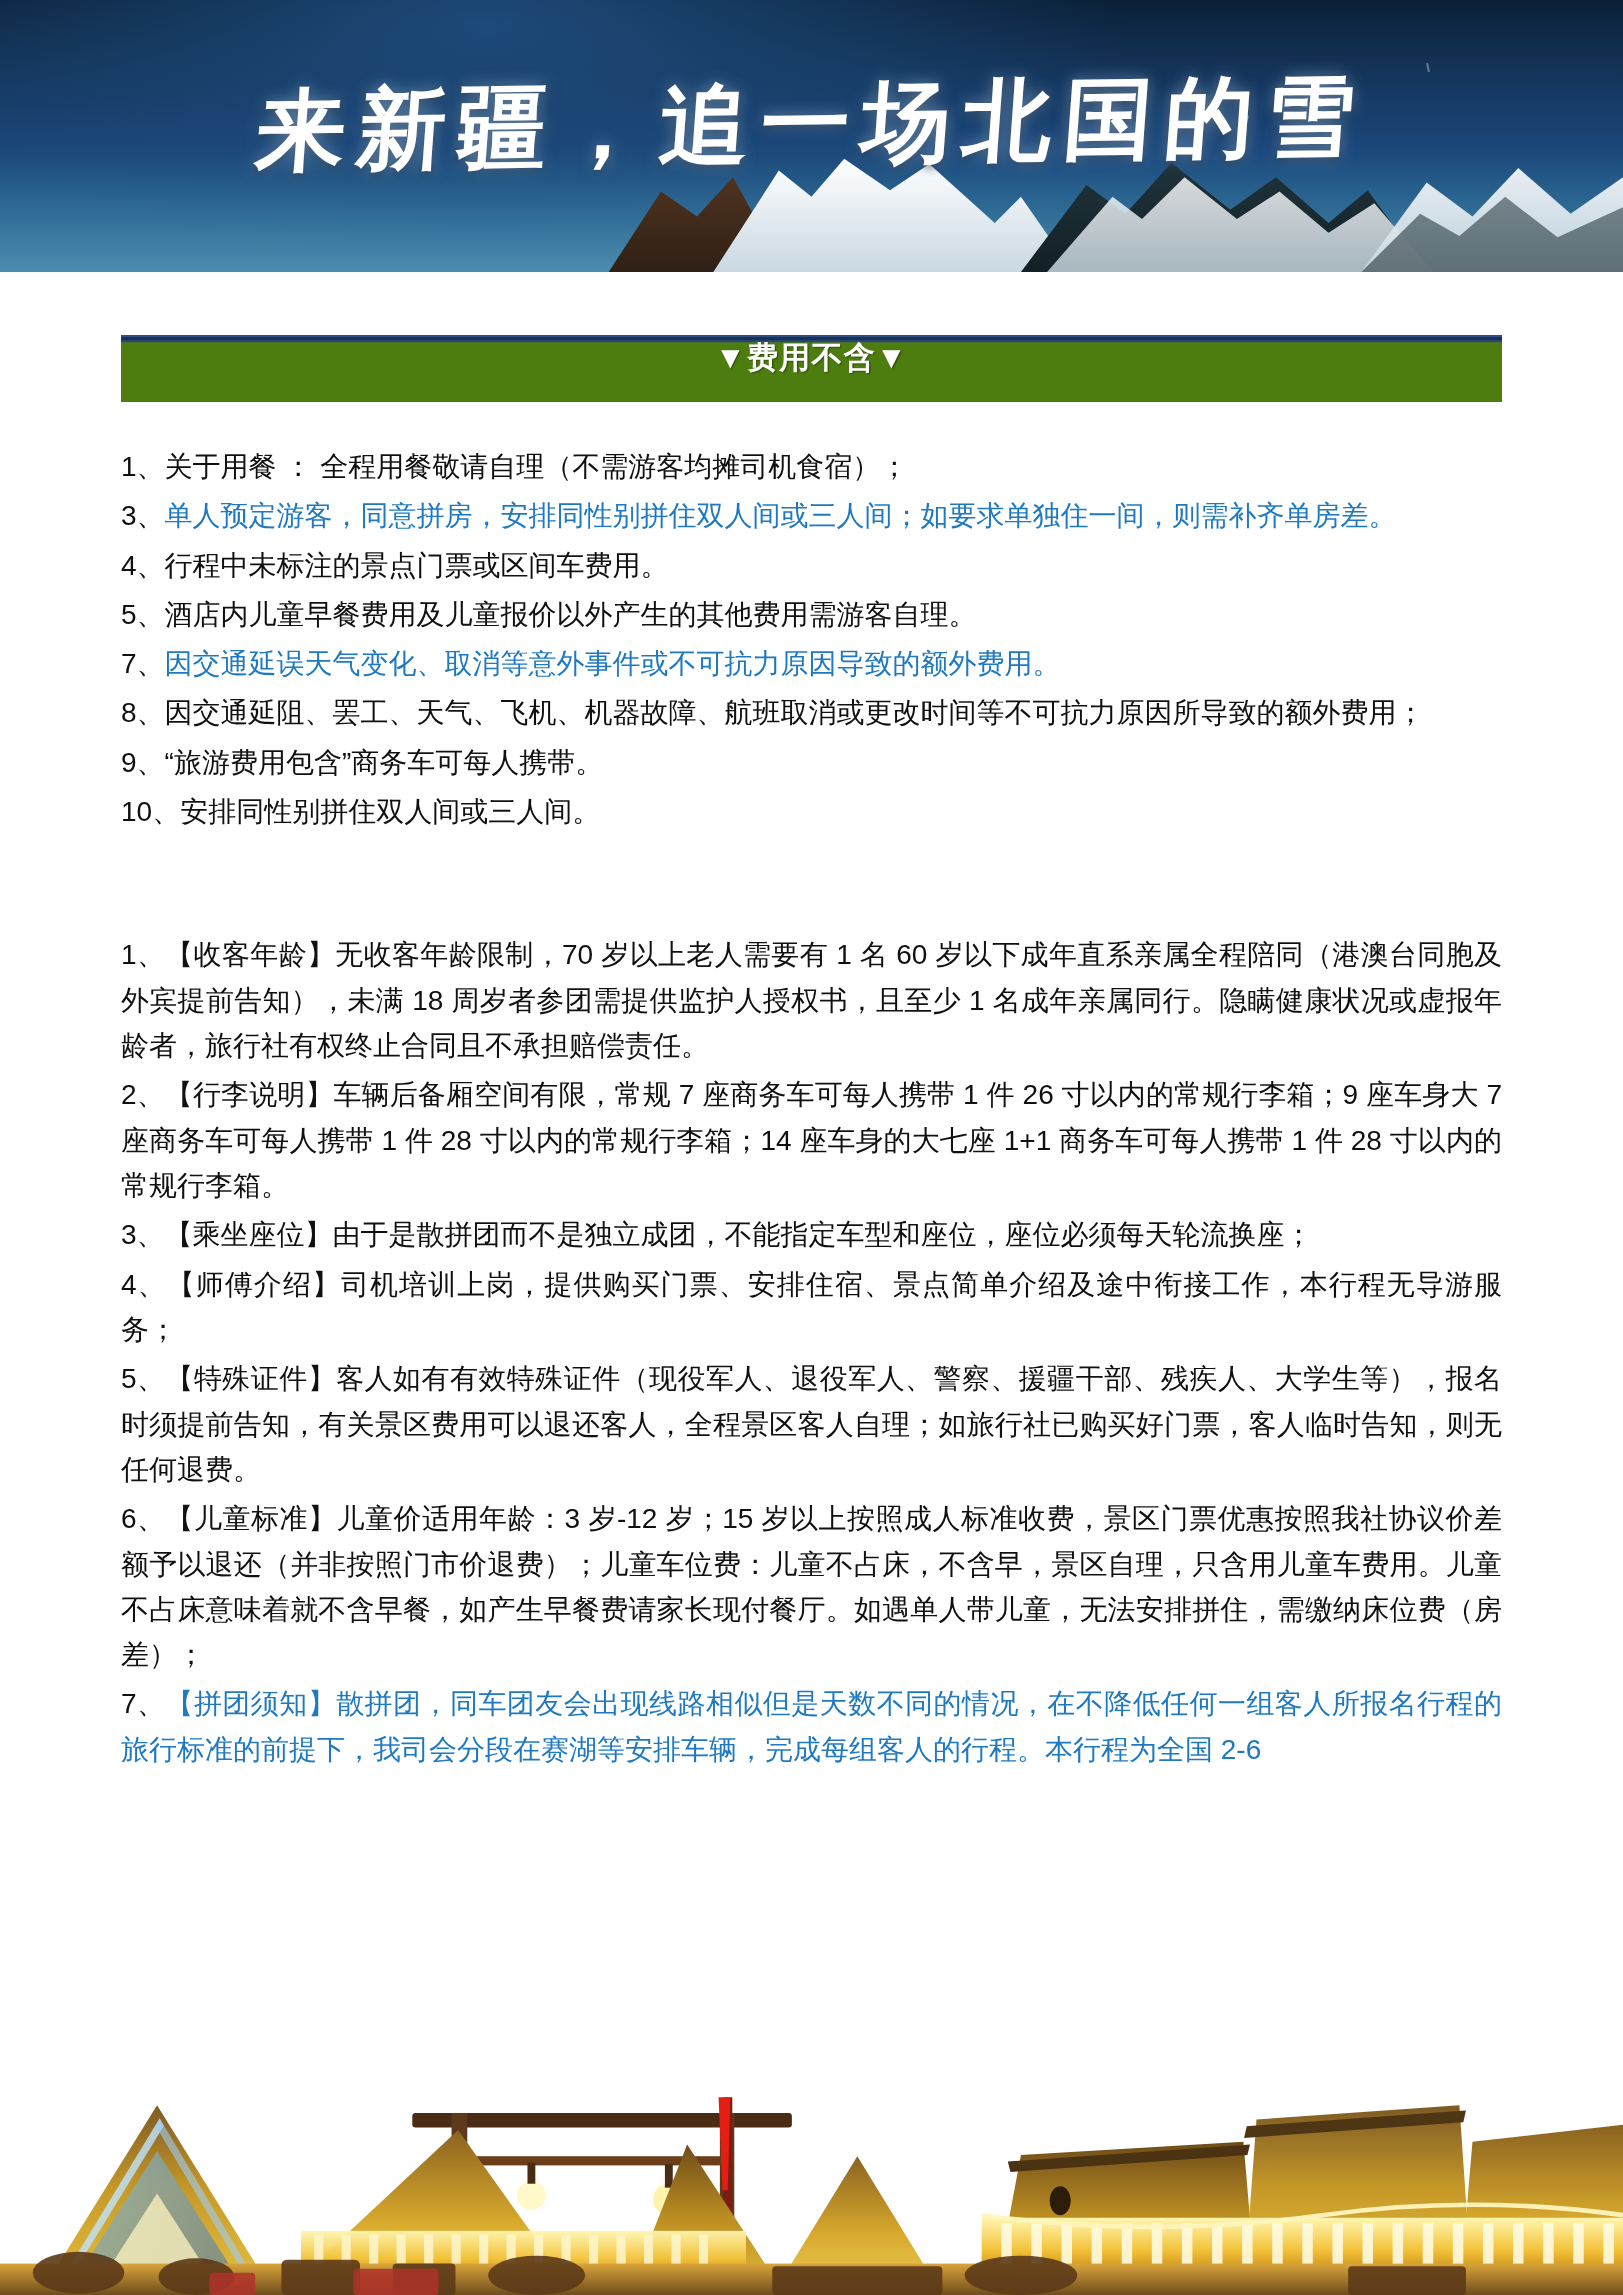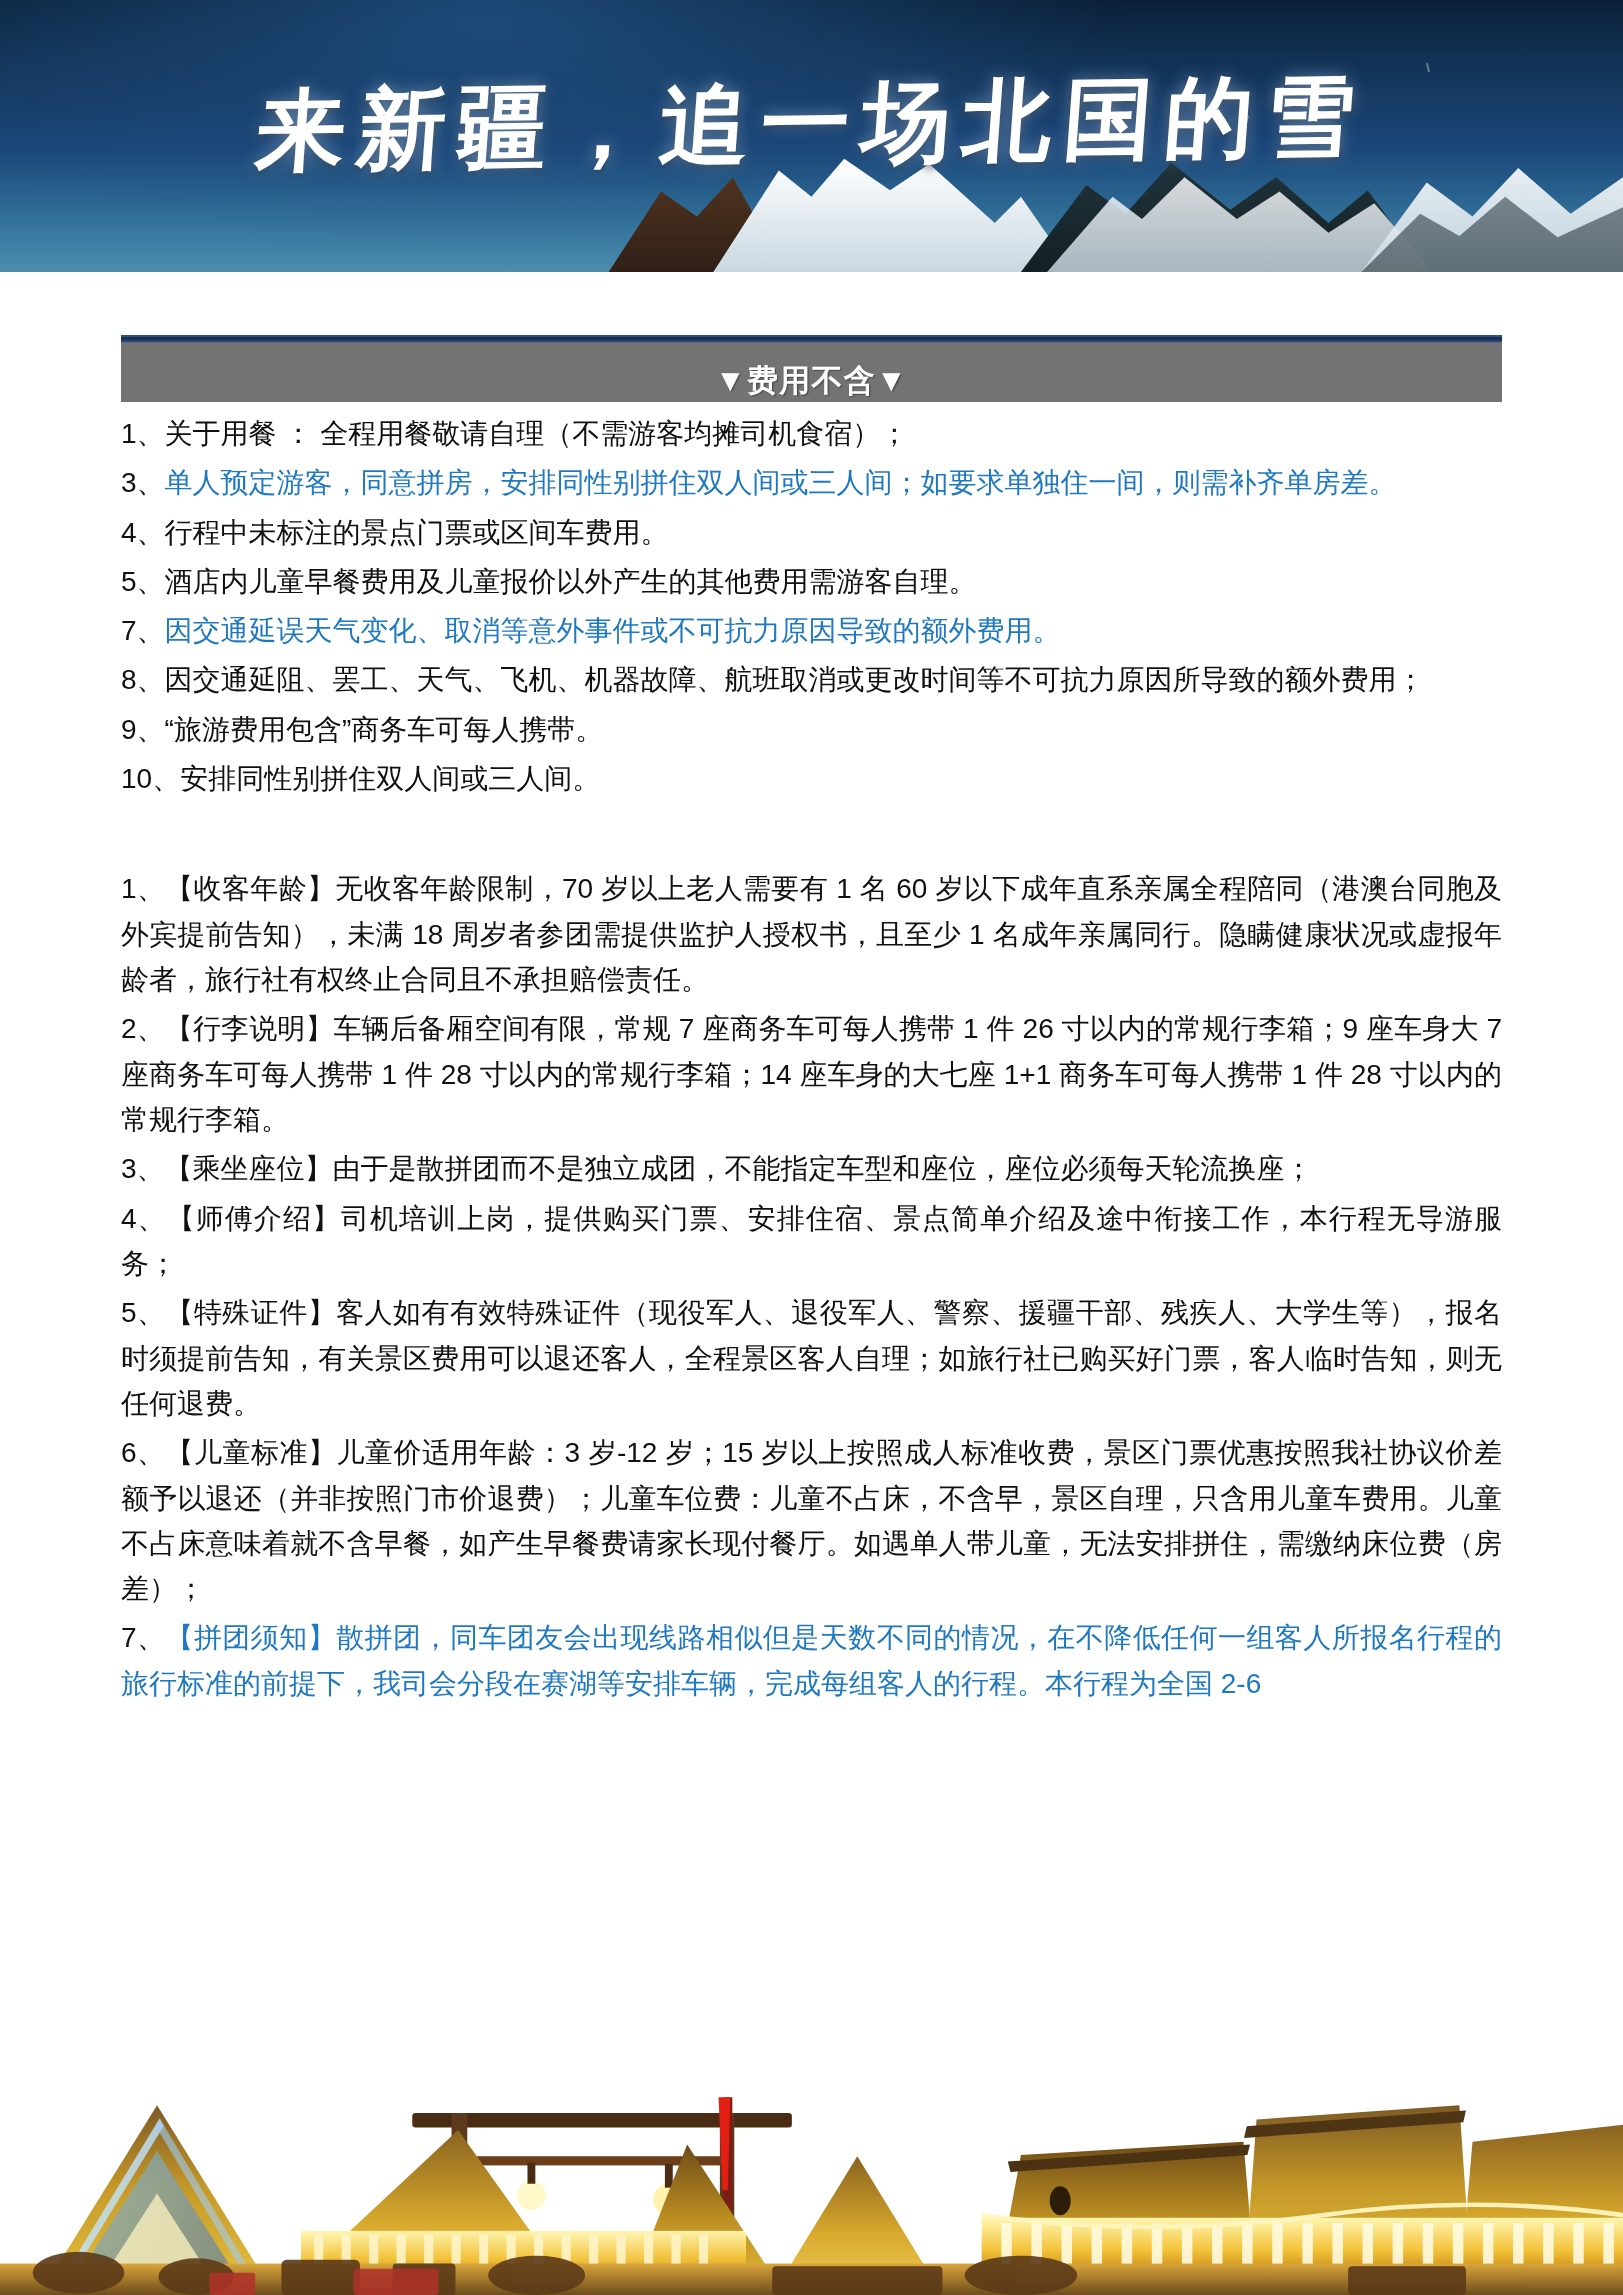--- a/index.html
+++ b/index.html
@@ -83,44 +83,44 @@
     width: 1623px;
   }
   .content {
     margin: 0 auto;
     width: 1381px;
     padding-top: 63px;
   }
 
   .section-bar {
     position: relative;
-    background: #737373;
+    background: #4d7c0f;
     height: 65px;
     border-top: 2.6px solid #2e4f81;
     box-shadow: inset 0 3.3px 0 #1b3154, inset 0 5.2px 0 #2a4a7d;
     display: flex;
-    align-items: flex-end;
+    align-items: flex-start;
     justify-content: center;
   }
   .section-bar.with-edge::before {
     content: "";
     position: absolute;
     left: 0; top: 0; bottom: 0;
     width: 6.5px;
     background: #0e1e54;
   }
   .section-bar-title {
     color: #ffffff;
     font-size: 31px;
     font-weight: 700;
     letter-spacing: 1.3px;
     text-shadow: 1.3px 1.3px 1.3px rgba(0,0,0,0.35);
   }
 
-  .body-block { padding: 9.2px 0 0 0; }
+  .body-block { padding: 9.2px 0 0 0; margin-top: 33px; }
 
   p.item {
     margin: 0 0 3.9px 0;
     font-size: 28px;
     line-height: 1.62;
     color: #101010;
     text-align: justify;
     text-justify: inter-ideograph;
     letter-spacing: 0px;
     font-family: "Liberation Sans", "DejaVu Sans", sans-serif;

